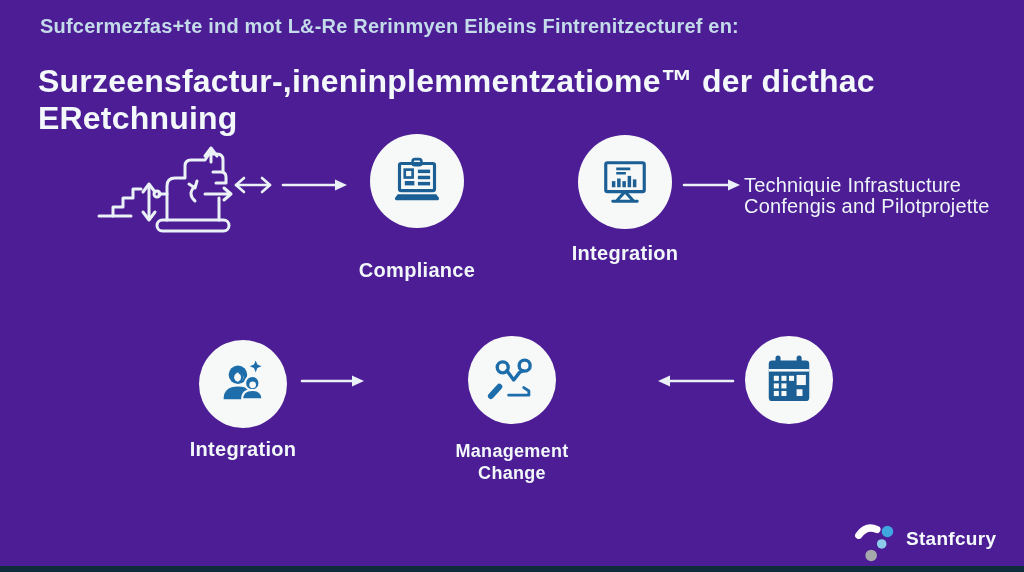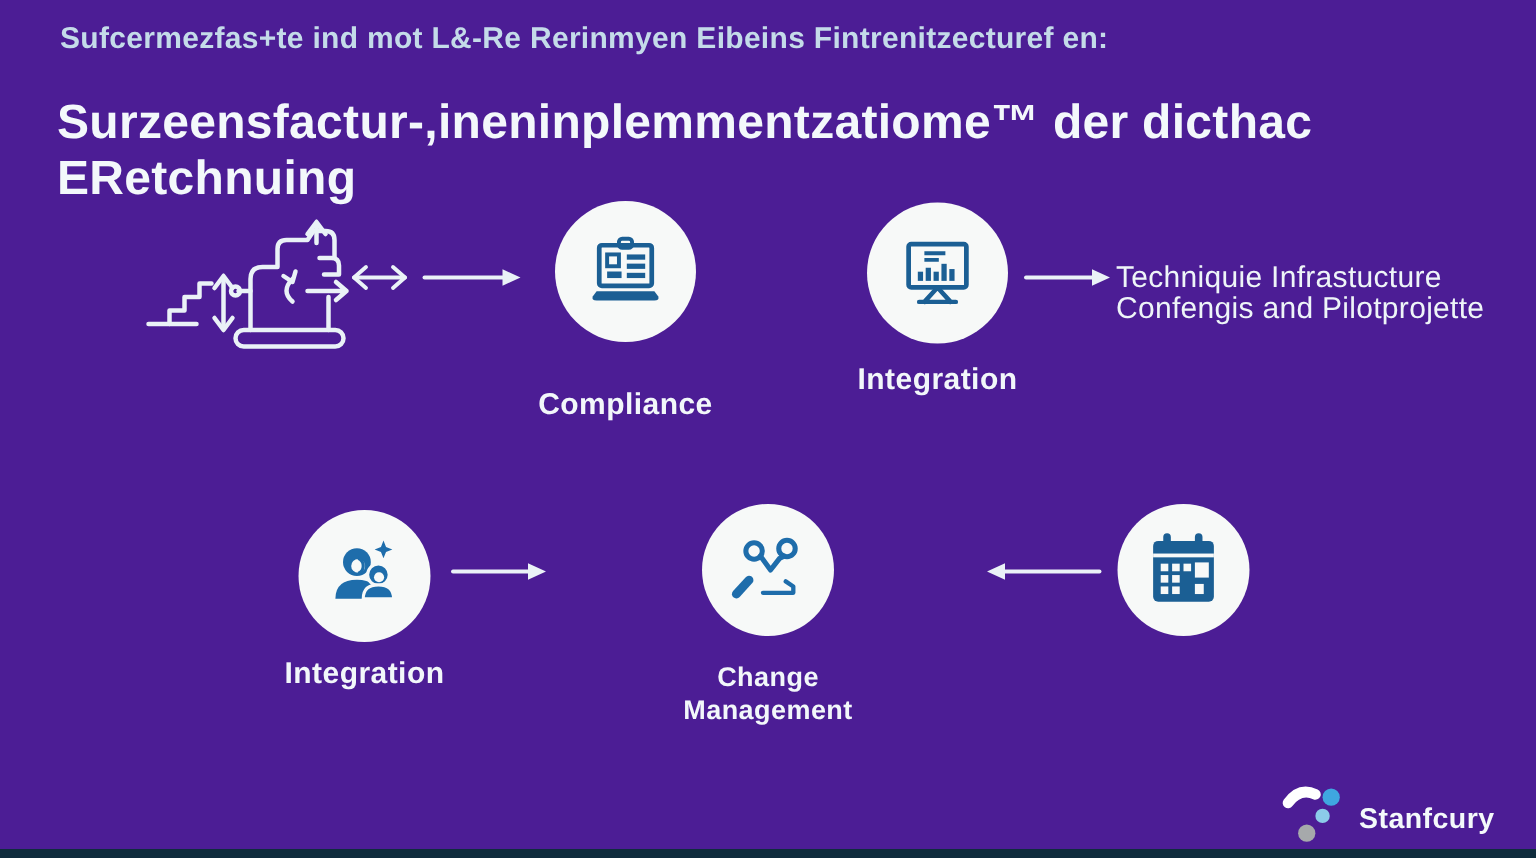--- a/index.html
+++ b/index.html
@@ -29,21 +29,21 @@
   .node-label.two-line { font-size:18px; line-height:22px; }
   .source-label {
     position:absolute; left:82px; top:233px;
     font-size:16px; font-weight:600; color:#eef5f8; letter-spacing:.2px;
   }
   .result-text {
     position:absolute; left:744px; top:175px;
     font-size:20px; font-weight:400; color:#eef5f8; line-height:21px; letter-spacing:.2px;
   }
   .arrow { position:absolute; }
-  .logo { position:absolute; left:852px; top:518px; display:flex; align-items:center; }
+  .logo { position:absolute; left:852px; top:518px; display:flex; align-items:flex-start; }
   .logo-text {
     color:#f4f9fb; font-size:19px; font-weight:600; letter-spacing:.3px; margin-left:8px; margin-top:10px;
   }
   svg { display:block; }
 </style>
 </head>
 <body>
 
 <div class="canvas">
 
@@ -157,22 +157,22 @@
       <svg width="54" height="54" viewBox="0 0 64 64" fill="none" stroke="#1e6dab" stroke-linecap="round" stroke-linejoin="round">
         <circle cx="21" cy="17" r="6.5" stroke-width="4"></circle>
         <circle cx="47" cy="15" r="6.5" stroke-width="4"></circle>
         <path d="M26 21 l8 11 l7 -9 l4 -2" stroke-width="4"></path>
         <path d="M17 40 L7 51" stroke-width="7"></path>
         <path d="M28 50 h24 M52 50 v-5 l-6 -4" stroke-width="3.4"></path>
       </svg>
     </span>
   </div>
   <div class="node-label two-line" style="left:437px; top:440px; width:150px;">
+    <div>Management</div>
     <div>Change</div>
-    <div>Management</div>
   </div>
 
   <div class="arrow" style="left:655px; top:373px;">
     <svg width="80" height="16" viewBox="0 0 80 16">
       <line x1="14" y1="8" x2="78" y2="8" stroke="#eaf2f7" stroke-width="2.6" stroke-linecap="round"></line>
       <polygon points="15,2.5 3,8 15,13.5" fill="#eaf2f7"></polygon>
     </svg>
   </div>
 
   <div class="circle c-sm" style="left:745px; top:336px;">

